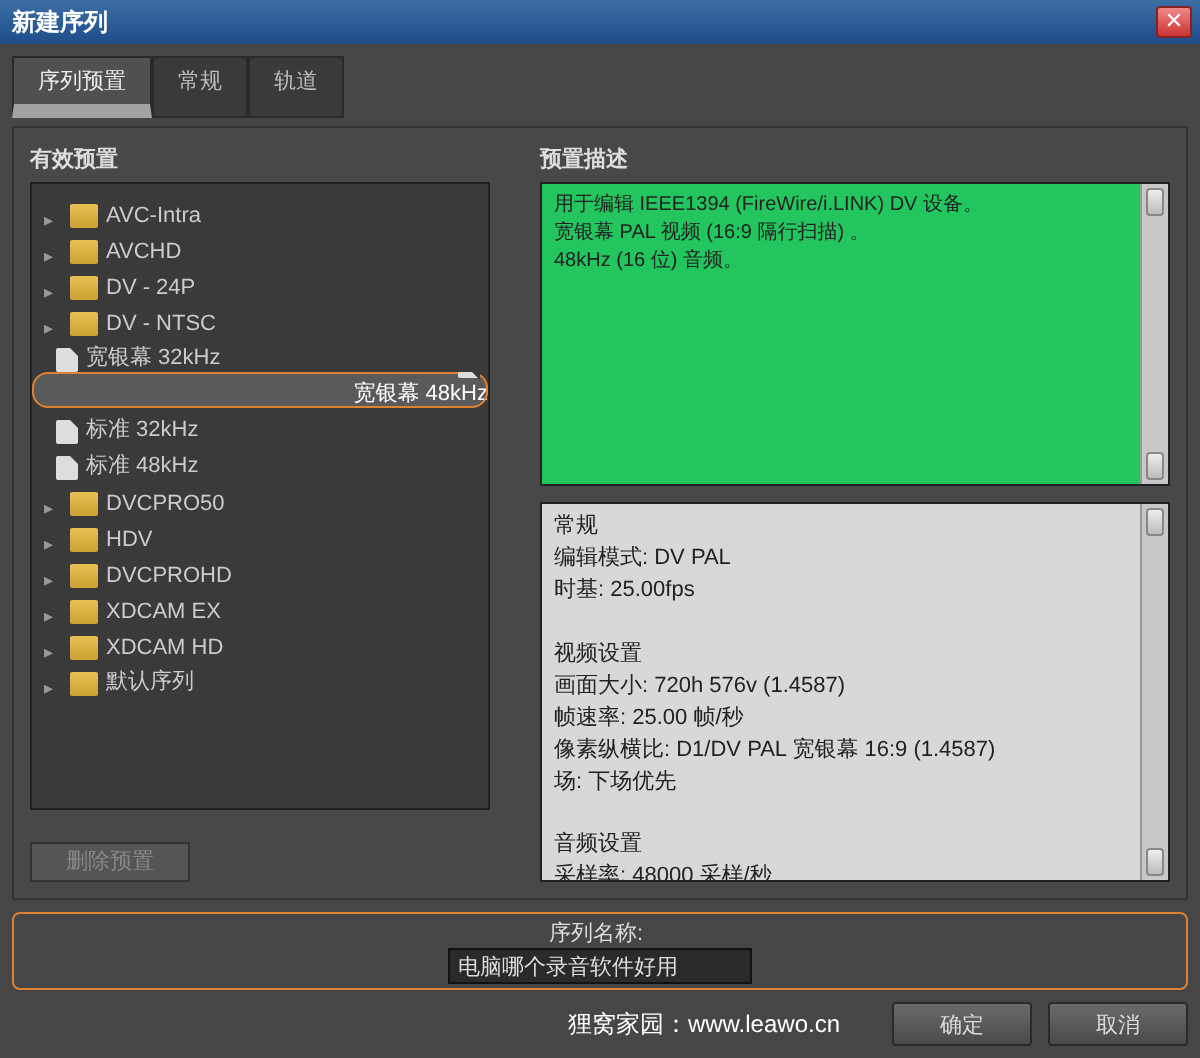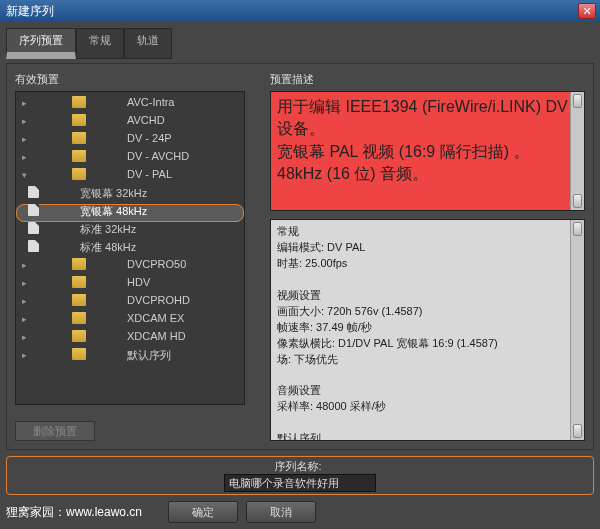--- a/index.html
+++ b/index.html
@@ -1,50 +1,50 @@
 <!DOCTYPE html>
 <html><head>
 <meta charset="utf-8">
 <style>
 * { box-sizing: border-box; margin: 0; padding: 0; font-family: "Microsoft YaHei", SimSun, sans-serif; }
 body { background: #4b4b4b; width: 600px; height: 529px; overflow: hidden; font-size: 11px; color: #ccc; }
 .titlebar { background: linear-gradient(#3b6ea5, #1e4d8a); height: 22px; display: flex; align-items: center; padding: 0 4px; color: #fff; font-size: 12px; }
-.titlebar .title { flex: 1; padding-left: 2px; font-weight: normal; }
+.titlebar .title { flex: 1; padding-left: 2px; font-weight: bold; }
 .close-btn { width: 18px; height: 16px; background: linear-gradient(#e88,#c33); border: 1px solid #822; border-radius: 2px; color: #fff; text-align: center; line-height: 14px; font-size: 11px; cursor: pointer; }
 .window-body { background: #464646; height: 507px; padding: 6px; display: flex; flex-direction: column; }
 .tabs { display: flex; gap: 0; margin-bottom: 4px; }
 .tab { padding: 4px 12px; background: #3a3a3a; color: #bbb; border: 1px solid #2a2a2a; font-size: 11px; cursor: pointer; }
 .tab.active { background: #505050; color: #eee; border-bottom: 7px solid #a3a3a3; }
 .main-area { display: flex; gap: 8px; flex: 1; min-height: 0; border: 1px solid #333; padding: 8px; background: #484848; }
 .left-panel { width: 230px; display: flex; flex-direction: column; }
-.panel-label { font-size: 11px; color: #ddd; margin-bottom: 4px; font-weight: normal; }
+.panel-label { font-size: 11px; color: #ddd; margin-bottom: 4px; font-weight: bold; }
 .tree { flex: 1; background: #3a3a3a; border: 1px solid #222; overflow: auto; padding: 4px 0; }
-.tree-item { display: flex; align-items: flex-start; height: 18px; padding-left: 6px; cursor: pointer; color: #ccc; gap: 37px; }
+.tree-item { display: flex; align-items: flex-end; height: 18px; padding-left: 6px; cursor: pointer; color: #ccc; }
 .tree-item.depth1 { padding-left: 12px; }
-.tree-item.selected { background: #5a5a5a; color: #fff; }
+.tree-item.selected { background: #5a5a5a; color: #fff; flex-direction: column; }
 .tree-item.highlighted { outline: 1px solid #e08030; outline-offset: -1px; border-radius: 8px; }
 .arrow { width: 10px; height: 10px; margin-right: 3px; display: inline-block; }
 .arrow.closed::before { content: "▸"; color: #999; font-size: 9px; }
 .arrow.open::before { content: "▾"; color: #999; font-size: 9px; }
 .folder-icon, .page-icon { width: 14px; height: 12px; margin-right: 4px; display: inline-block; }
 .folder-icon { background: linear-gradient(#e8c054,#caa030); border-radius: 1px; }
 .page-icon { background: #ddd; border-radius: 1px; position: relative; width: 11px; }
 .page-icon::after { content: ""; position: absolute; right: 0; top: 0; border: 2px solid transparent; border-top-color: #3a3a3a; border-right-color: #3a3a3a; }
 .right-panel { flex: 1; display: flex; flex-direction: column; padding-left: 17px; }
-.desc-box { background: #ef4444; border: 1px solid #222; color: #222; padding: 4px 6px; height: 120px; font-size: 16px; line-height: 1.4; position: relative; }
+.desc-box { background: #22c55e; border: 1px solid #222; color: #222; padding: 4px 6px; height: 152px; font-size: 10px; line-height: 1.4; position: relative; }
 .desc-box .scrollbar { position: absolute; right: 0; top: 0; bottom: 0; width: 14px; background: #c8c8c8; border-left: 1px solid #999; }
 .details-box { background: #d8d8d8; border: 1px solid #222; color: #222; padding: 4px 6px; flex: 1; margin-top: 8px; font-size: 11px; line-height: 1.45; position: relative; overflow: hidden; }
 .details-box .scrollbar { position: absolute; right: 0; top: 0; bottom: 0; width: 14px; background: #c8c8c8; border-left: 1px solid #999; }
 .scrollbar::before { content: ""; position: absolute; top: 2px; left: 2px; right: 2px; height: 12px; background: linear-gradient(#eee,#bbb); border: 1px solid #888; border-radius: 2px; }
 .scrollbar::after { content: ""; position: absolute; bottom: 2px; left: 2px; right: 2px; height: 12px; background: linear-gradient(#eee,#bbb); border: 1px solid #888; border-radius: 2px; }
 .del-btn { margin-top: 16px; width: 80px; height: 20px; background: #555; border: 1px solid #333; color: #888; font-size: 11px; text-align: center; line-height: 18px; }
 .name-row { display: flex; align-items: center; margin-top: 6px; border: 1px solid #e08030; border-radius: 4px; padding: 2px 4px; flex-direction: column; }
 .name-row label { color: #ddd; font-size: 11px; margin-right: 4px; white-space: nowrap; }
 .name-row input { flex: 1; background: #2a2a2a; border: 1px solid #111; color: #ddd; font-size: 11px; padding: 2px 4px; height: 17px; }
-.footer { display: flex; justify-content: flex-start; align-items: center; margin-top: 6px; }
+.footer { display: flex; justify-content: flex-end; align-items: center; margin-top: 6px; }
 .watermark { color: #fff; font-size: 12px; }
 .buttons { display: flex; gap: 8px; padding-left: 26px; }
 .btn { width: 70px; height: 22px; background: linear-gradient(#6a6a6a,#4a4a4a); border: 1px solid #2a2a2a; color: #ddd; font-size: 11px; border-radius: 2px; cursor: pointer; }
 .section-head { font-weight: normal; }
 </style>
 </head>
 <body>
 
 <div class="titlebar">
   <span class="title">新建序列</span>
@@ -73,26 +73,21 @@
             <span>AVCHD</span>
           </div>
           <div class="tree-item">
             <span class="arrow closed"></span>
             <span class="folder-icon"></span>
             <span>DV - 24P</span>
           </div>
           <div class="tree-item">
             <span class="arrow closed"></span>
             <span class="folder-icon"></span>
-            <span>DV - AVCHD</span>
-          </div>
-          <div class="tree-item">
-            <span class="arrow open"></span>
-            <span class="folder-icon"></span>
-            <span>DV - PAL</span>
+            <span>DV - NTSC</span>
           </div>
           <div class="tree-item depth1">
             <span class="page-icon"></span>
             <span>宽银幕 32kHz</span>
           </div>
           <div class="tree-item depth1 selected highlighted">
             <span class="page-icon"></span>
             <span>宽银幕 48kHz</span>
           </div>
           <div class="tree-item depth1">
@@ -145,21 +140,21 @@
         <div>48kHz (16 位) 音频。</div>
         <div class="scrollbar"></div>
       </div>
       <div class="details-box">
         <div class="section-head">常规</div>
         <div>编辑模式: DV PAL</div>
         <div>时基: 25.00fps</div>
         <br>
         <div class="section-head">视频设置</div>
         <div>画面大小: 720h 576v (1.4587)</div>
-        <div>帧速率: 37.49 帧/秒</div>
+        <div>帧速率: 25.00 帧/秒</div>
         <div>像素纵横比: D1/DV PAL 宽银幕 16:9 (1.4587)</div>
         <div>场: 下场优先</div>
         <br>
         <div class="section-head">音频设置</div>
         <div>采样率: 48000 采样/秒</div>
         <br>
         <div class="section-head">默认序列</div>
         <div>总计视频轨: 3</div>
         
         

